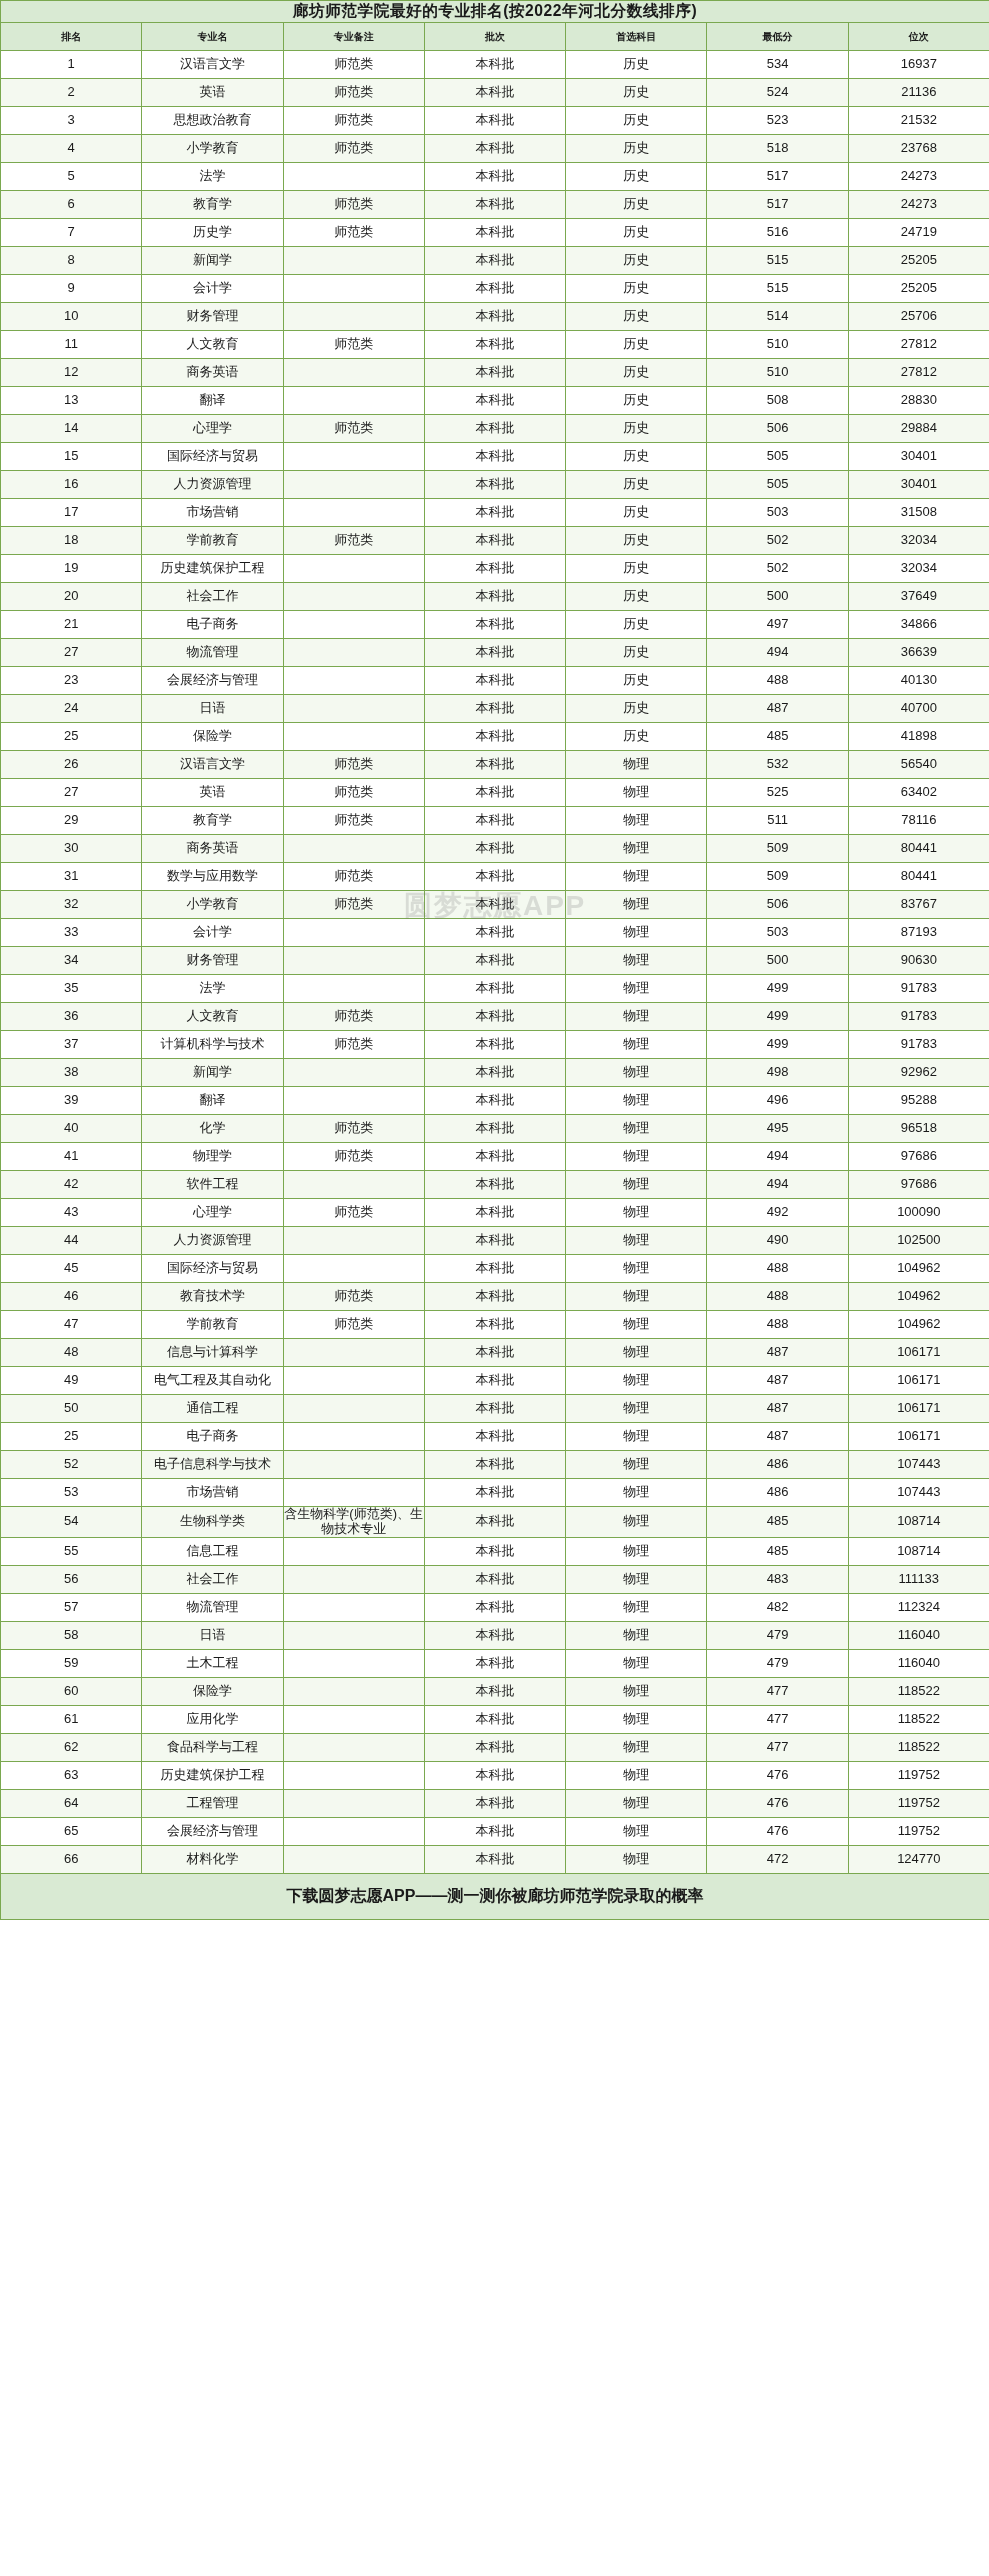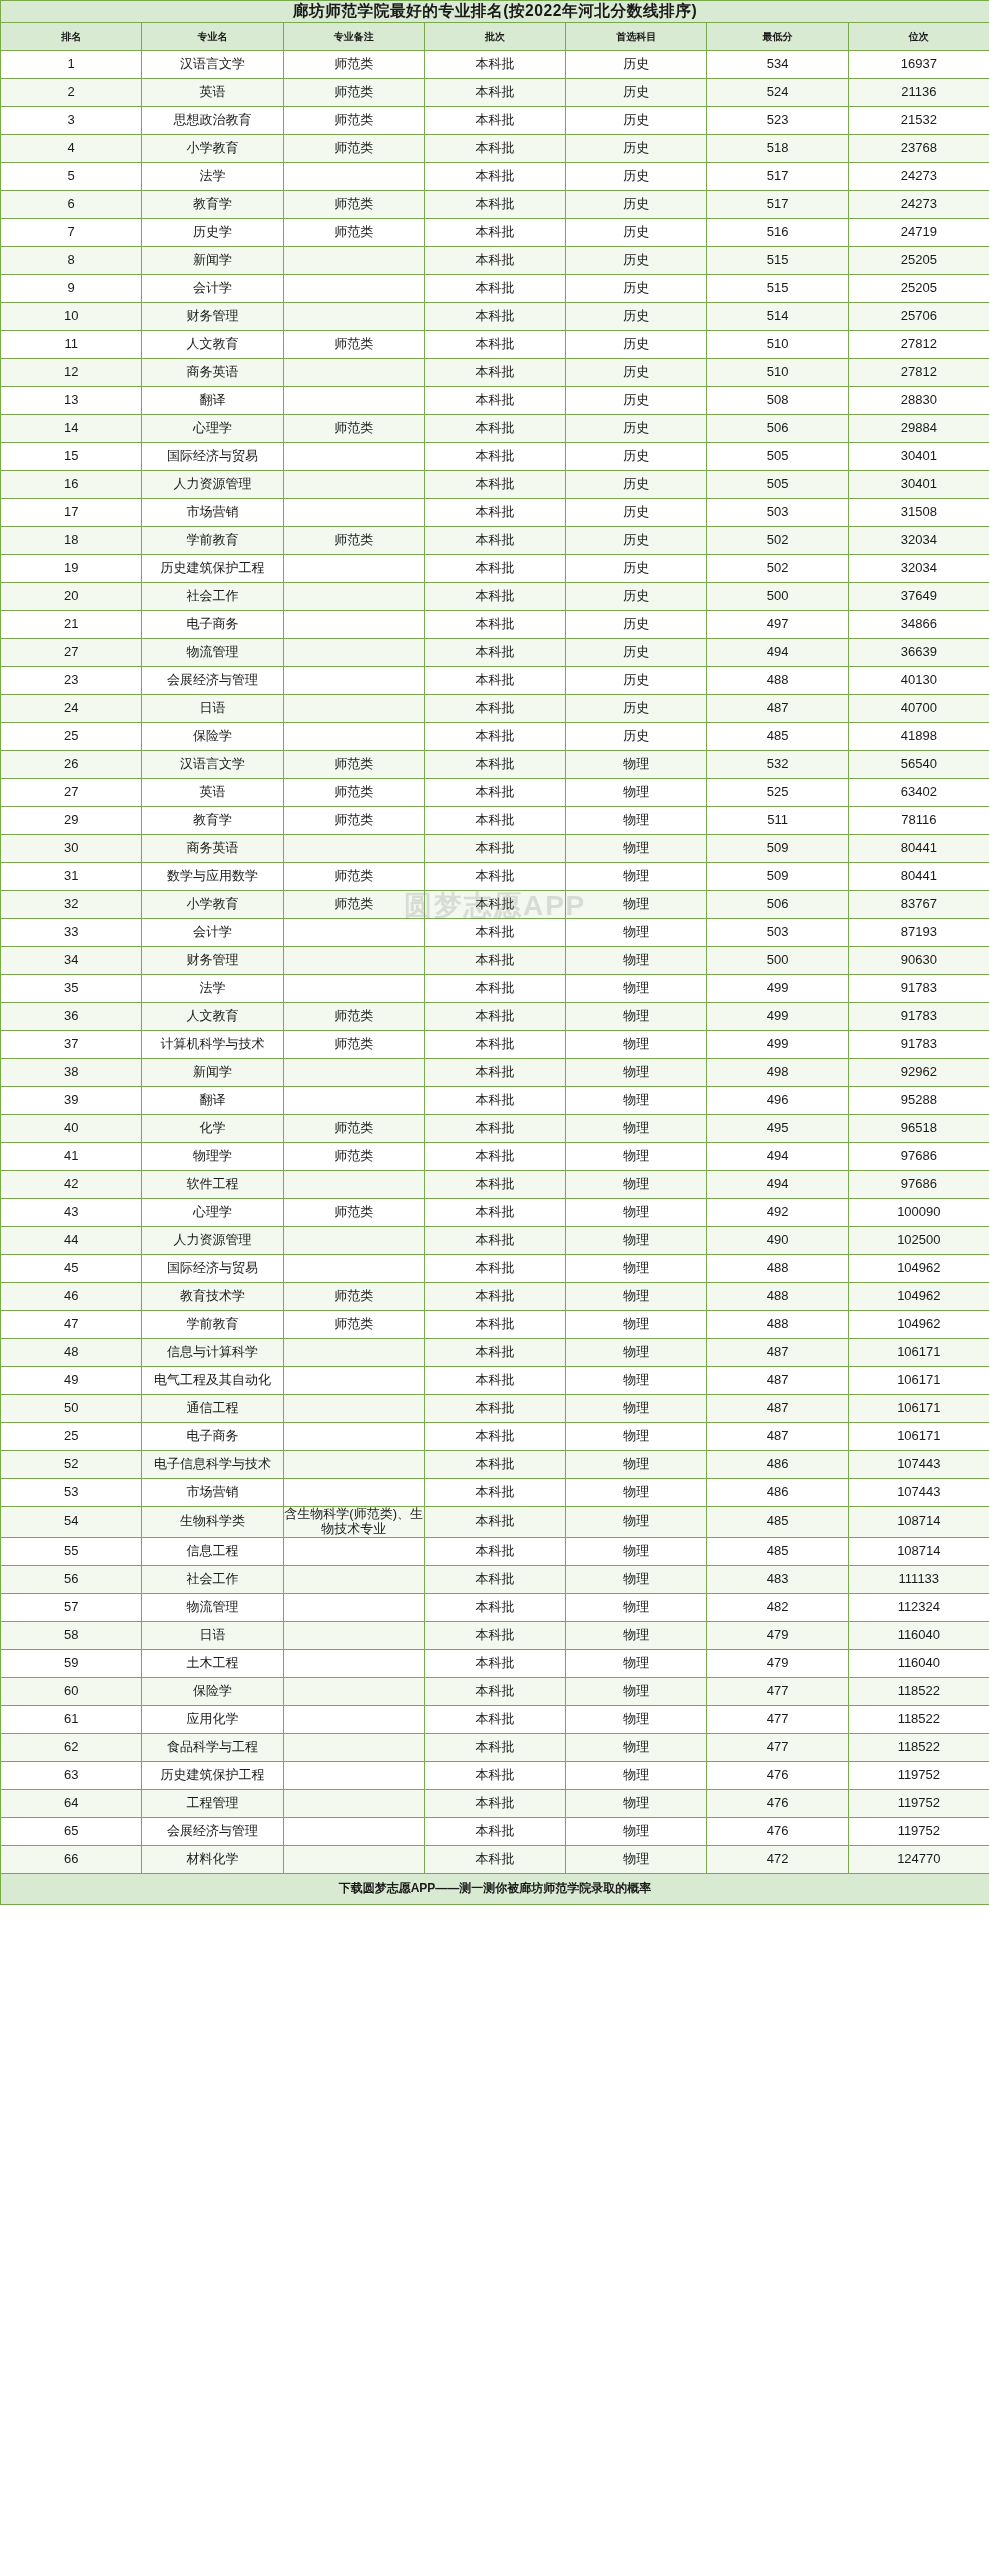--- a/index.html
+++ b/index.html
@@ -52,23 +52,23 @@
   td.c-rank  { width: 52px; }
   td.c-major { width: 194px; }
   td.c-note  { width: 299px; }
   td.c-batch { width: 110px; }
   td.c-subj  { width: 101px; }
   td.c-score { width: 78px; }
   td.c-pos   { width: 79px; }
   .footer-cell {
     background: #d9ead3;
     color: #1a1a1a;
-    font-size: 12px;
+    font-size: 16px;
     font-weight: bold;
-    height: 31px;
+    height: 46px;
   }
   .wm {
     position: absolute;
     left: 0; right: 0;
     top: 887px;
     text-align: center;
     font-size: 28px;
     color: rgba(120,120,120,0.22);
     font-weight: bold;
     pointer-events: none;

